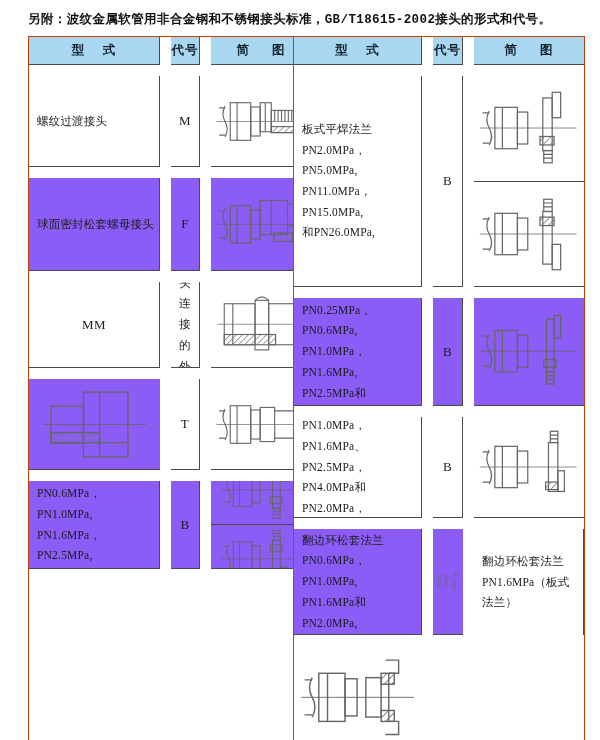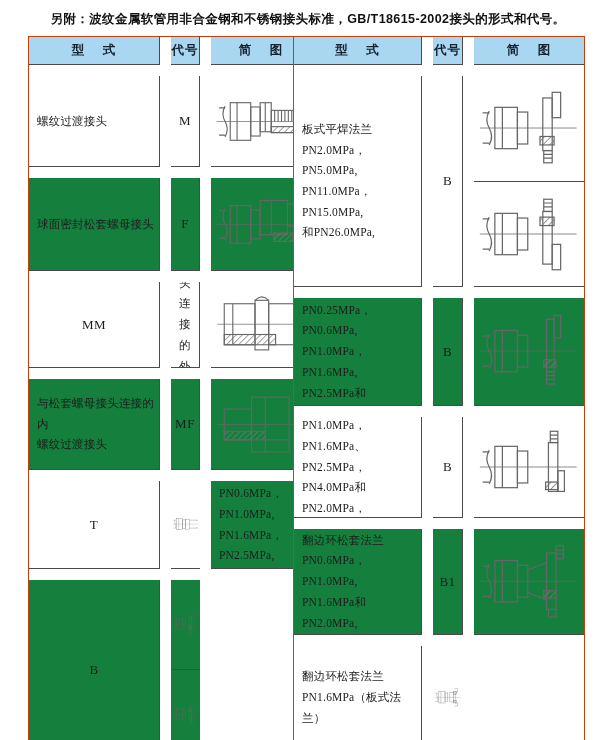--- a/index.html
+++ b/index.html
@@ -3,56 +3,55 @@
 <meta charset="utf-8">
 <style>
   html,body{margin:0;padding:0;}
   body{
     width:600px;height:740px;position:relative;background:#ffffff;
     font-family:"Liberation Serif","DejaVu Serif",serif;color:#1b1b1b;
     overflow:hidden;
   }
   .page-title{
     position:absolute;left:28px;top:11px;width:560px;
-    font-family:Liberation Sans, sans-serif;
+    font-family:Liberation Mono, monospace;
     font-weight:600;font-size:12.5px;letter-spacing:.4px;color:#111;
     white-space:nowrap;
-    text-align:center;
   }
   .tbl{
     position:absolute;top:36px;display:grid;background:#fff;
     border:1px solid #c2410c;
     gap:11px;
   }
   .tbl-left{left:28px;grid-template-columns:131px 29px 100px;
     grid-template-rows:28px 91px 93px 86px 91px 88px 180px;}
   .tbl-right{left:293px;grid-template-columns:128px 30px 110px;
     grid-template-rows:28px 211px 108px 101px 106px 103px;}
   .c{
     border-right:1px solid #4a4a4a;border-bottom:1px solid #4a4a4a;
     box-sizing:border-box;display:flex;align-items:center;overflow:hidden;
     background:#fff;
   }
-  .c.last-col{border-right:none;}
+  .c.last-col{border-right:none;font-family:Liberation Mono, monospace;}
   .c.last-row{border-bottom:none;}
   .hd{
     background:#a9d7f2;justify-content:center;font-weight:bold;
     font-size:12.5px;color:#15232f;white-space:pre;letter-spacing:1px;
   }
   .type{
     padding:4px 4px 4px 8px;font-size:11.5px;line-height:1.8;
     white-space:pre-line;letter-spacing:.2px;
   }
   .code{justify-content:center;font-size:13px;letter-spacing:.5px;}
   .diag{justify-content:center;}
   .diag-split{flex-direction:column;align-items:stretch;padding:0;}
   .diag-sub{flex:1;display:flex;align-items:center;justify-content:center;
     border-bottom:1px solid #4a4a4a;}
   .diag-sub:last-child{border-bottom:none;}
-  .hl{background:#15803d;}
+  .hl{background:#8b5cf6;}
   svg.dg{width:94%;height:90%;}
   .defs-holder{position:absolute;width:0;height:0;overflow:hidden;}
 </style>
 </head>
 <body>
 
 <svg class="defs-holder" aria-hidden="true">
   <defs>
     <pattern id="hatch" width="5" height="5" patternUnits="userSpaceOnUse" patternTransform="rotate(45)">
       <line x1="0" y1="0" x2="0" y2="5" stroke="#777" stroke-width="1.6"></line>
@@ -129,23 +128,20 @@
           <line x1="22" y1="16" x2="22" y2="64"></line>
         <rect x="48" y="12" width="16" height="58"></rect>
           <path d="M48,12 q8,-8 16,0"></path>
         <rect x="64" y="16" width="34" height="48"></rect>
         <rect x="12" y="52" width="60" height="12" fill="url(#hatch)"></rect>
         <path d="M72,52 v12"></path>
       </g>
     </svg>
   </div>
 
-  <div class="c type hl">与松套螺母接头连接的内
-螺纹过渡接头</div>
-  <div class="c code hl">MF</div>
   <div class="c diag last-col hl">
     <svg class="dg" viewBox="0 0 110 80">
       <g fill="none" stroke="#666" stroke-width="1.3">
         <line x1="4" y1="40" x2="106" y2="40" stroke-width="0.8"></line>
         <rect x="12" y="22" width="32" height="36"></rect>
         <rect x="44" y="8" width="44" height="64"></rect>
           <line x1="60" y1="8" x2="60" y2="72"></line>
         <rect x="12" y="48" width="48" height="10" fill="url(#hatch)"></rect>
         <path d="M60,58 h28"></path>
       </g>
@@ -244,21 +240,20 @@
           <path d="M78,6 h8 M78,10 h8"></path>
         <rect x="86" y="44" width="7" height="22"></rect>
         <rect x="73" y="56" width="13" height="8" fill="url(#hatch)"></rect>
       </g>
     </svg>
   </div>
 
   <div class="c type hl">翻边环松套法兰
 PN0.6MPa， PN1.0MPa,
 PN1.6MPa和PN2.0MPa,</div>
-  <div class="c code hl">B1</div>
   <div class="c diag last-col hl">
     <svg class="dg" viewBox="0 0 110 80">
       <use href="#g-hose"></use>
       <g fill="none" stroke="#666" stroke-width="1.3">
         <path d="M54,28 L74,20 M54,52 L74,60"></path>
         <rect x="74" y="10" width="10" height="60"></rect>
         <rect x="84" y="2" width="8" height="14"></rect>
           <path d="M84,7 h8 M84,11 h8"></path>
         <rect x="71" y="50" width="13" height="8" fill="url(#hatch)"></rect>
         <rect x="76" y="70" width="8" height="8"></rect>

